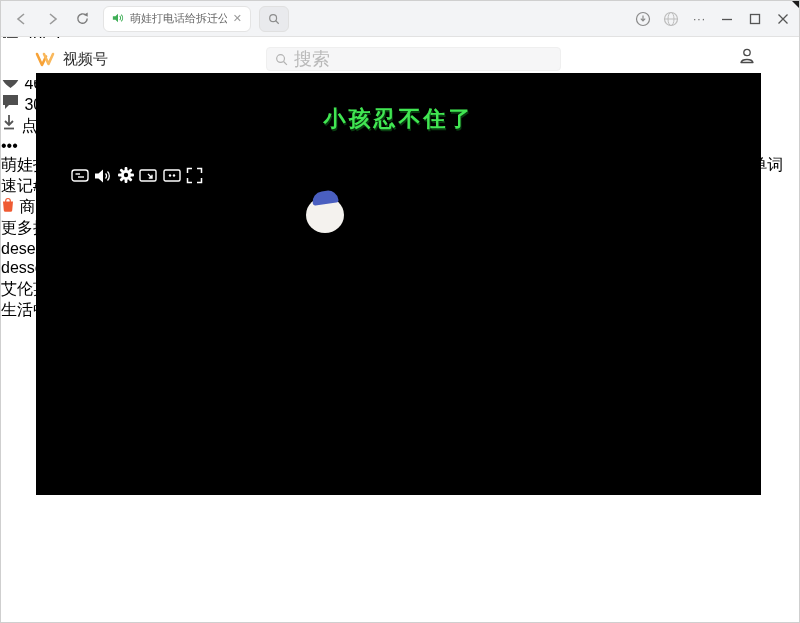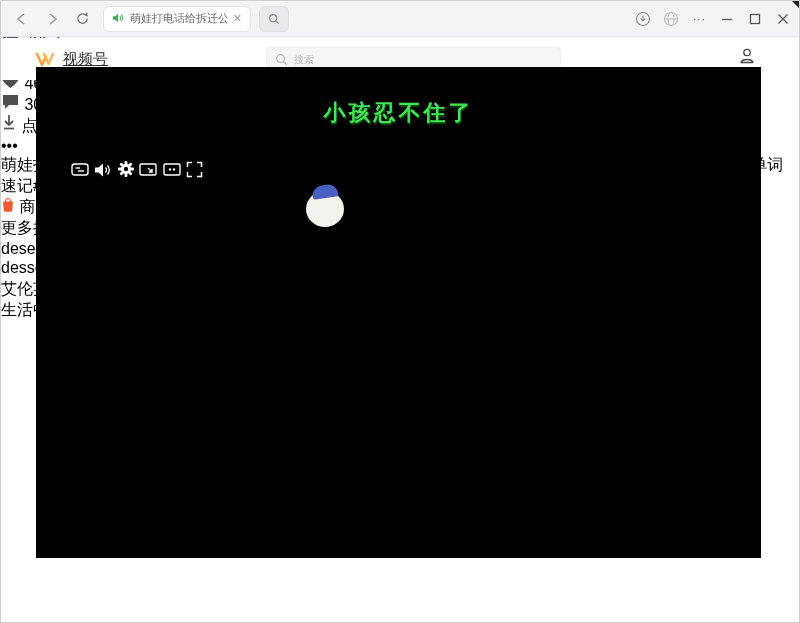--- a/index.html
+++ b/index.html
@@ -14,28 +14,28 @@
   .tab-title { font-size:11px; color:#666; white-space:nowrap; overflow:hidden; flex:1; }
   .tab-close { color:#9a9a9a; font-size:11px; line-height:1; }
   .chip-search { width:30px; height:26px; background:#e9eaed; border:1px solid #e0e0e0; border-radius:6px; margin-left:8px; display:flex; align-items:center; justify-content:center; }
   .chrome .right-group { margin-left:auto; display:flex; align-items:center; gap:4px; margin-right:6px; }
   .win-ico { width:24px; height:24px; display:flex; align-items:center; justify-content:center; color:#6f6f6f; font-size:13px; }
   .corner-fold { position:absolute; right:0; top:0; width:0; height:0; border-top:9px solid #1c1c1c; border-left:9px solid transparent; }
 
   
   .site-header { position:absolute; left:0; top:37px; width:800px; height:42px; background:#fff; }
   .brand { position:absolute; left:33px; top:10px; display:flex; align-items:center; gap:7px; }
-  .brand-name { font-size:15px; color:#2b2b2b;text-decoration:underline; }
+  .brand-name { font-size:15px; color:#2b2b2b; }
   .hdr-search { position:absolute; left:265px; top:9px; width:295px; height:24px; background:#f6f6f7; border:1px solid #efefef; border-radius:4px; display:flex; align-items:center; padding:0 8px; gap:6px; }
-  .hdr-search input { border:none; outline:none; background:transparent; font-size:10px; color:#333; width:240px; }
+  .hdr-search input { border:none; outline:none; background:transparent; font-size:18px; color:#333; width:240px; }
   .hdr-search input::placeholder { color:#b9b9b9; }
   .person { position:absolute; left:736px; top:8px; }
 
   
-  .player { position:absolute; left:35px; top:66px; width:725px; height:491px; background:#000; overflow:hidden; }
+  .player { position:absolute; left:35px; top:72px; width:725px; height:422px; background:#000; overflow:hidden; }
   .ov-title { position:absolute; width:100%; text-align:center; font-weight:bold; color:#41e652; letter-spacing:3px; text-shadow:1px 2px 0 #083d10; }
   .ov-title.l1 { top:31px; font-size:22px; }
   .ov-title.l2 { top:60px; font-size:22px; }
   .avatar { position:absolute; left:262px; top:116px; width:52px; height:52px; }
   .av-head { position:absolute; left:8px; top:8px; width:38px; height:36px; background:#f4f2ee; border-radius:50%; }
   .av-cap { position:absolute; left:14px; top:2px; width:26px; height:13px; background:#4a5fc0; border-radius:13px 13px 3px 3px; transform:rotate(-8deg); }
   .av-ear-l { position:absolute; left:4px; top:10px; width:12px; height:14px; background:#4c3categories' }
   .av-ear-l, .av-ear-r { position:absolute; width:12px; height:14px; background:#4c342a; border-radius:50%; }
   .av-ear-l { left:4px; top:10px; }
   .av-ear-r { left:40px; top:12px; }

